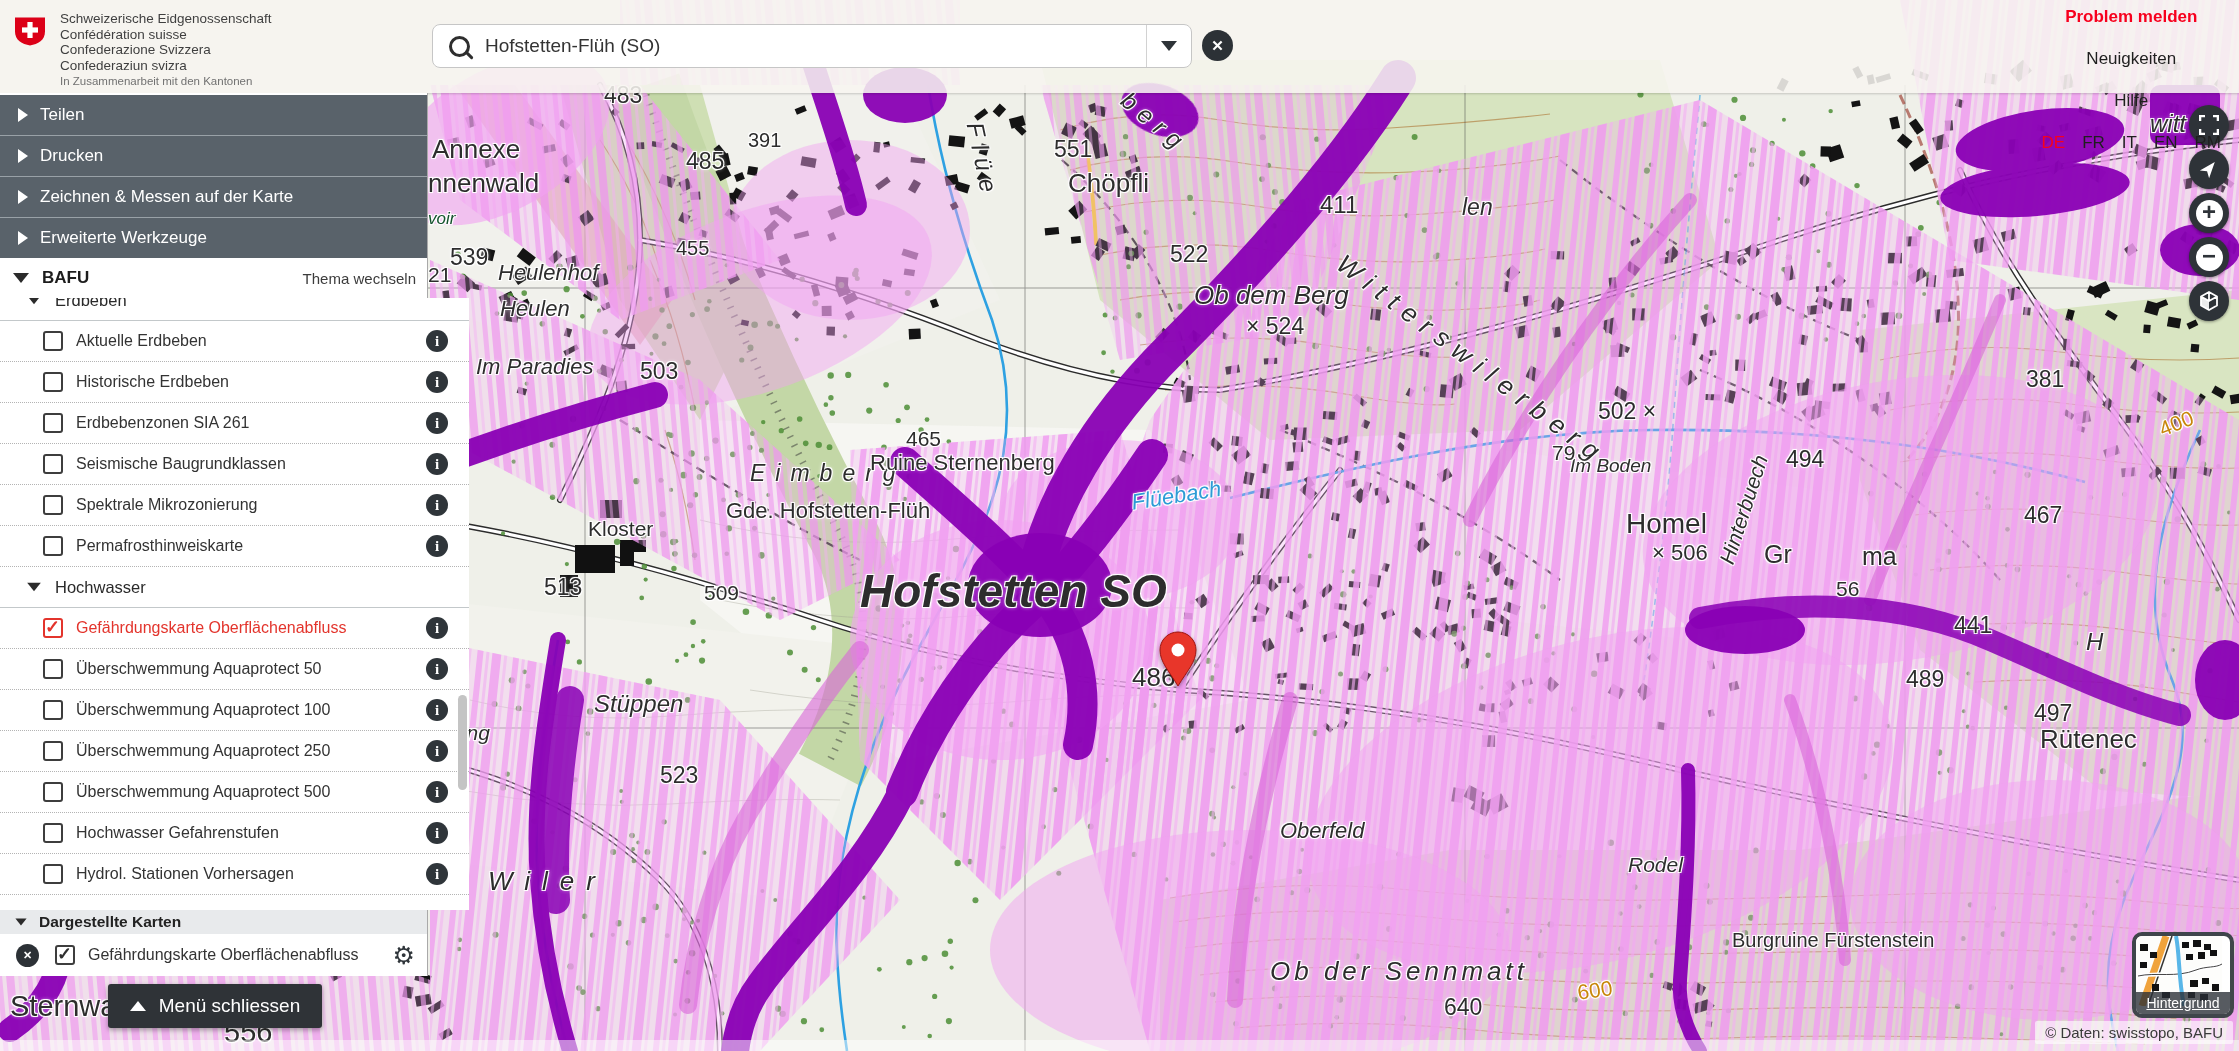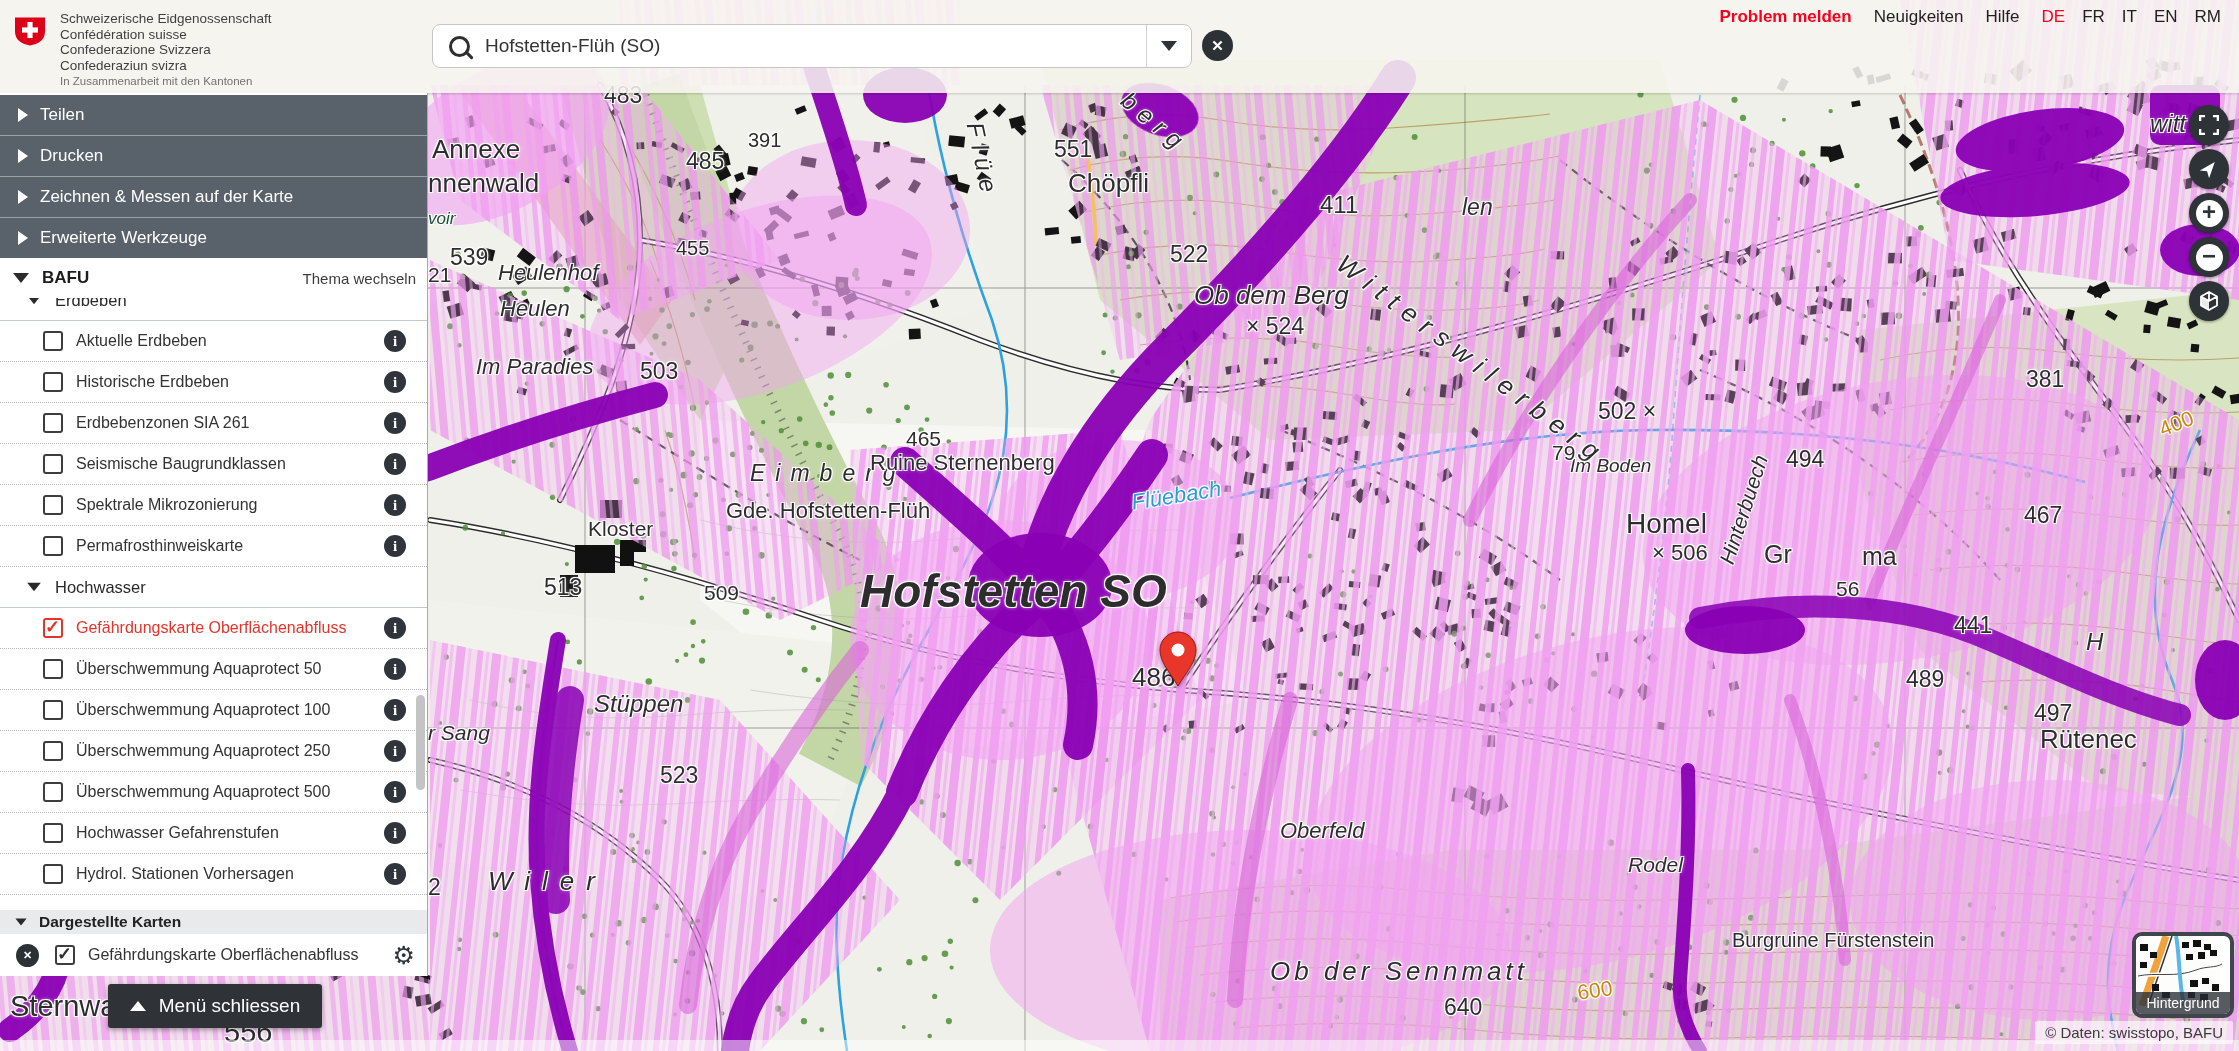--- a/index.html
+++ b/index.html
@@ -26,40 +26,40 @@
     border-radius:8px;display:flex;align-items:center;box-sizing:border-box;}
   #search-mag{width:15px;height:15px;border:3px solid #2e2e2e;border-radius:50%;margin-left:16px;position:relative;flex:0 0 auto;}
   #search-mag::after{content:"";position:absolute;width:9px;height:3px;background:#2e2e2e;
     transform:rotate(45deg);left:13px;top:15px;border-radius:2px;}
   #search-value{font-size:19px;color:#333;margin-left:15px;flex:1;}
   #search-dd{width:44px;height:100%;border-left:1px solid #d2d2d2;display:flex;align-items:center;justify-content:center;}
   .tri-down{width:0;height:0;border-left:8px solid transparent;border-right:8px solid transparent;border-top:10px solid #2e3338;}
   #search-clear{left:1202px;top:30px;width:31px;height:31px;border-radius:50%;background:#2c3136;
     color:#fff;display:flex;align-items:center;justify-content:center;font-size:15px;font-weight:bold;}
   #search-clear::after{content:"\2715";}
-  #toplinks{right:18px;top:7px;display:flex;gap:22px;font-size:17px;color:#1f1f1f;align-items:center;}
+  #toplinks{right:18px;top:7px;display:flex;gap:22px;font-size:17px;color:#1f1f1f;align-items:center;flex-direction:column;}
   #toplinks .accent{color:#f7001d;font-weight:bold;}
   #langs{display:flex;gap:17px;}
   #langs .lang.active{color:#f7001d;}
 
   
   #sidebar{left:0;top:93px;width:428px;height:883px;background:#fff;z-index:6;border-right:1px solid #a9a9a9;box-sizing:border-box;}
   .accbar{left:0;width:427px;height:40px;background:#59626a;border-bottom:1px solid #99a1a7;
     display:flex;align-items:center;color:#fff;font-size:17px;}
   .tri-right{width:0;height:0;border-top:7px solid transparent;border-bottom:7px solid transparent;
     border-left:10px solid #fff;margin-left:18px;flex:0 0 auto;}
   .accbar .albl{margin-left:12px;}
   #topicbar{left:0;top:165px;width:427px;height:40px;background:#fff;border-bottom:1px solid #cfcfcf;
     display:flex;align-items:center;}
   .tri-down-dk{width:0;height:0;border-left:8px solid transparent;border-right:8px solid transparent;
     border-top:10px solid #2b2b2b;flex:0 0 auto;}
   #topicbar .tri-down-dk{margin-left:13px;}
   #topic-label{margin-left:13px;font-size:17px;font-weight:bold;color:#1d1d1d;}
   #topic-switch{margin-left:auto;margin-right:11px;font-size:15px;color:#3c3c3c;}
-  #layerlist{left:0;top:205px;width:427px;height:612px;background:#fff;overflow:hidden;}
+  #layerlist{left:0;top:205px;width:469px;height:612px;background:#fff;overflow:hidden;}
   #layer-scroll{margin-top:-18px;}
   .tgroup{height:40px;border-bottom:1px solid #c3c8ca;display:flex;align-items:center;}
   .tgroup .tri-down-dk{margin-left:26px;transform:scale(.85);}
   .tgroup .glbl{margin-left:13px;font-size:16.5px;color:#2a2a2a;}
   .titem{height:40px;border-bottom:1px dotted #b4b4b4;display:flex;align-items:center;}
   .cb{width:16px;height:16px;border:2px solid #3d3d3d;border-radius:3px;background:#fff;margin-left:43px;
     position:relative;flex:0 0 auto;}
   .cb.checked::after{content:"\2713";position:absolute;left:0px;top:-4px;font-size:18px;font-weight:bold;color:#2f2f2f;}
   .titem .lbl{margin-left:13px;font-size:16px;color:#333;}
   .titem.active .lbl{color:#e3342c;}
@@ -94,21 +94,21 @@
     justify-content:center;box-shadow:0 1px 3px rgba(0,0,0,.4);}
   .zdisc{width:27px;height:27px;border-radius:50%;background:#fff;color:#2e3338;font-size:24px;
     font-weight:bold;display:flex;align-items:center;justify-content:center;line-height:0;}
   .zdisc.plus::after{content:"+";margin-top:-2px;}
   .zdisc.minus::after{content:"\2212";margin-top:-2px;}
 
   
   #bg-switcher{left:2132px;top:932px;width:94px;height:78px;border:4px solid #3f454b;border-radius:10px;
     overflow:hidden;background:#fff;z-index:4;position:absolute;}
   #bg-label{position:absolute;left:0;bottom:0;width:100%;height:22px;background:rgba(40,45,52,.78);
-    color:#fff;font-size:14px;display:flex;align-items:center;justify-content:center;}
+    color:#fff;font-size:14px;display:flex;align-items:center;justify-content:center;text-decoration:underline;}
   #attribution{right:6px;bottom:7px;background:rgba(255,255,255,.62);padding:3px 10px;font-size:15px;
     color:#3a3a3a;z-index:4;border-radius:2px;}
 </style>
 </head>
 <body>
 
 <div id="app">
 
   <svg id="map-svg" width="2239" height="1051" viewBox="0 0 2239 1051">
     <defs>

